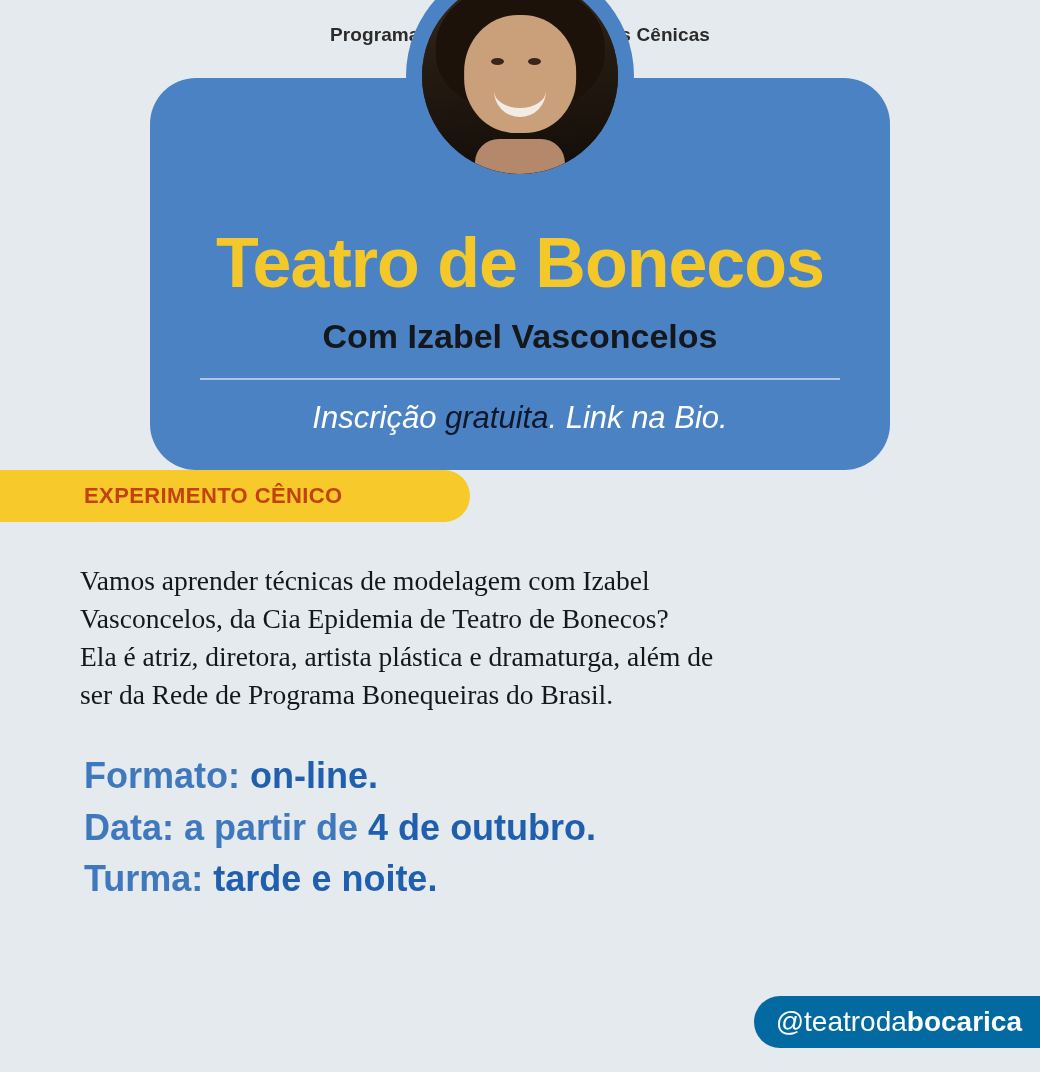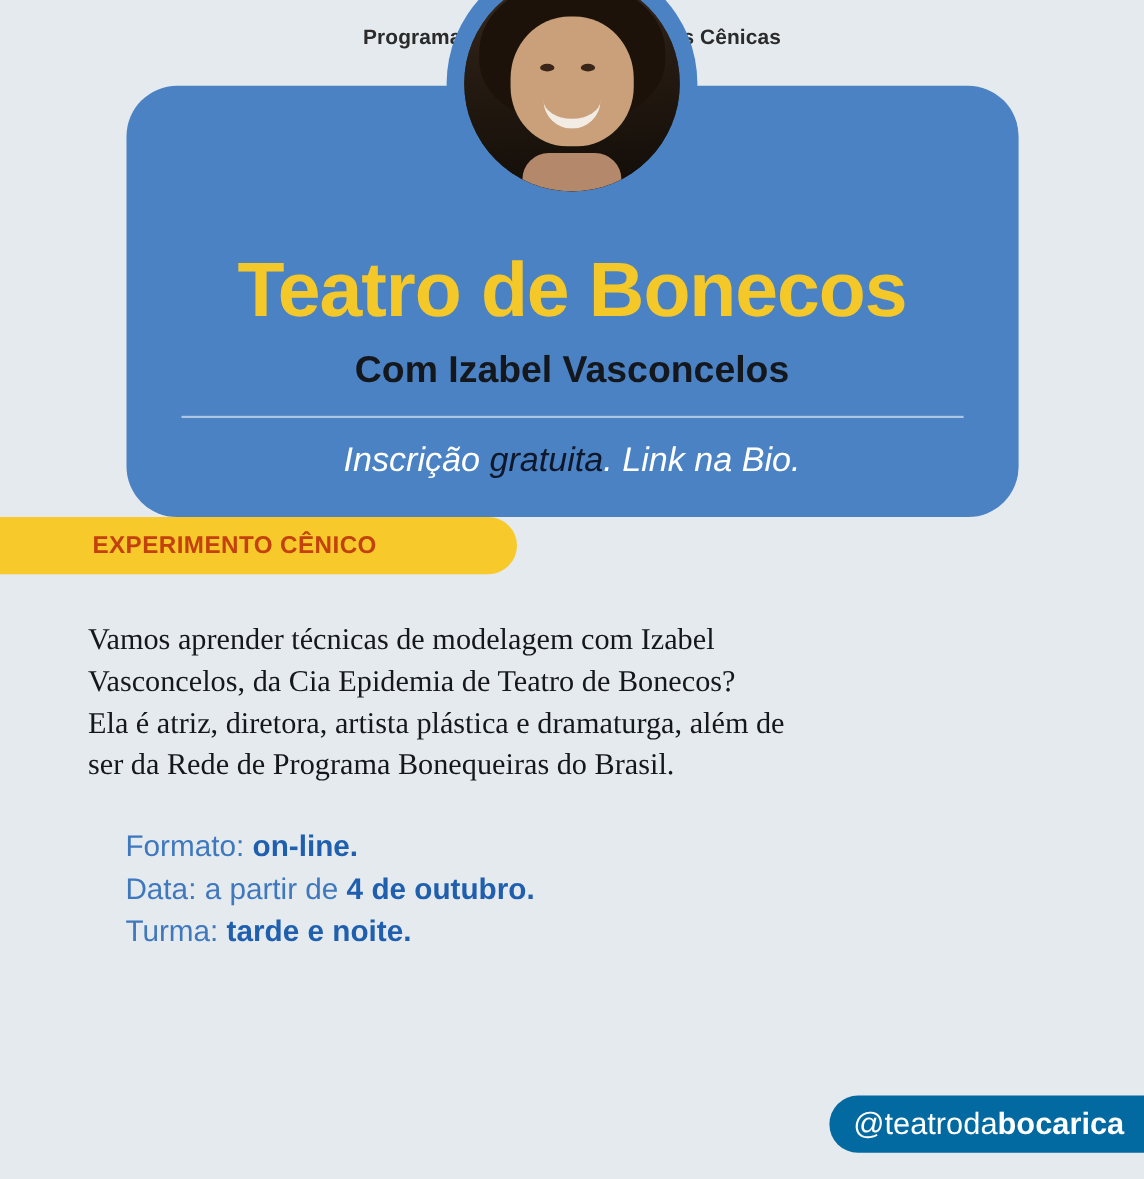--- a/index.html
+++ b/index.html
@@ -21,21 +21,21 @@
     font-size: 19px;
     font-weight: bold;
     color: #2b2b2b;
     letter-spacing: 0.1px;
     padding-top: 24px;
   }
 
   
   .hero-wrap {
     position: relative;
-    width: 811px;
+    width: 740px;
     margin: 32px auto 0 auto;
   }
   .hero-card {
     background: #4a82c4;
     border-radius: 46px;
     padding: 150px 40px 34px 40px;
     box-sizing: border-box;
     text-align: center;
   }
   .avatar-ring {
@@ -170,24 +170,25 @@
 
   
   .body-copy {
     margin: 40px 80px 0 80px;
     font-size: 27.5px;
     line-height: 1.38;
     color: #14171c;
     font-family: Liberation Serif, serif;
   }
   .details {
-    margin: 36px 80px 0 114px;
-    font-size: 27px;
+    margin: 36px 80px 0 84px;
+    font-size: 36px;
     line-height: 1.43;
     color: #3f78bd;
+    font-weight: bold;
   }
   .details b { color: #1f5fae; }
 
   
   .handle-badge {
     position: absolute;
     right: 0;
     bottom: 24px;
     background: #0369a1;
     color: #ffffff;

